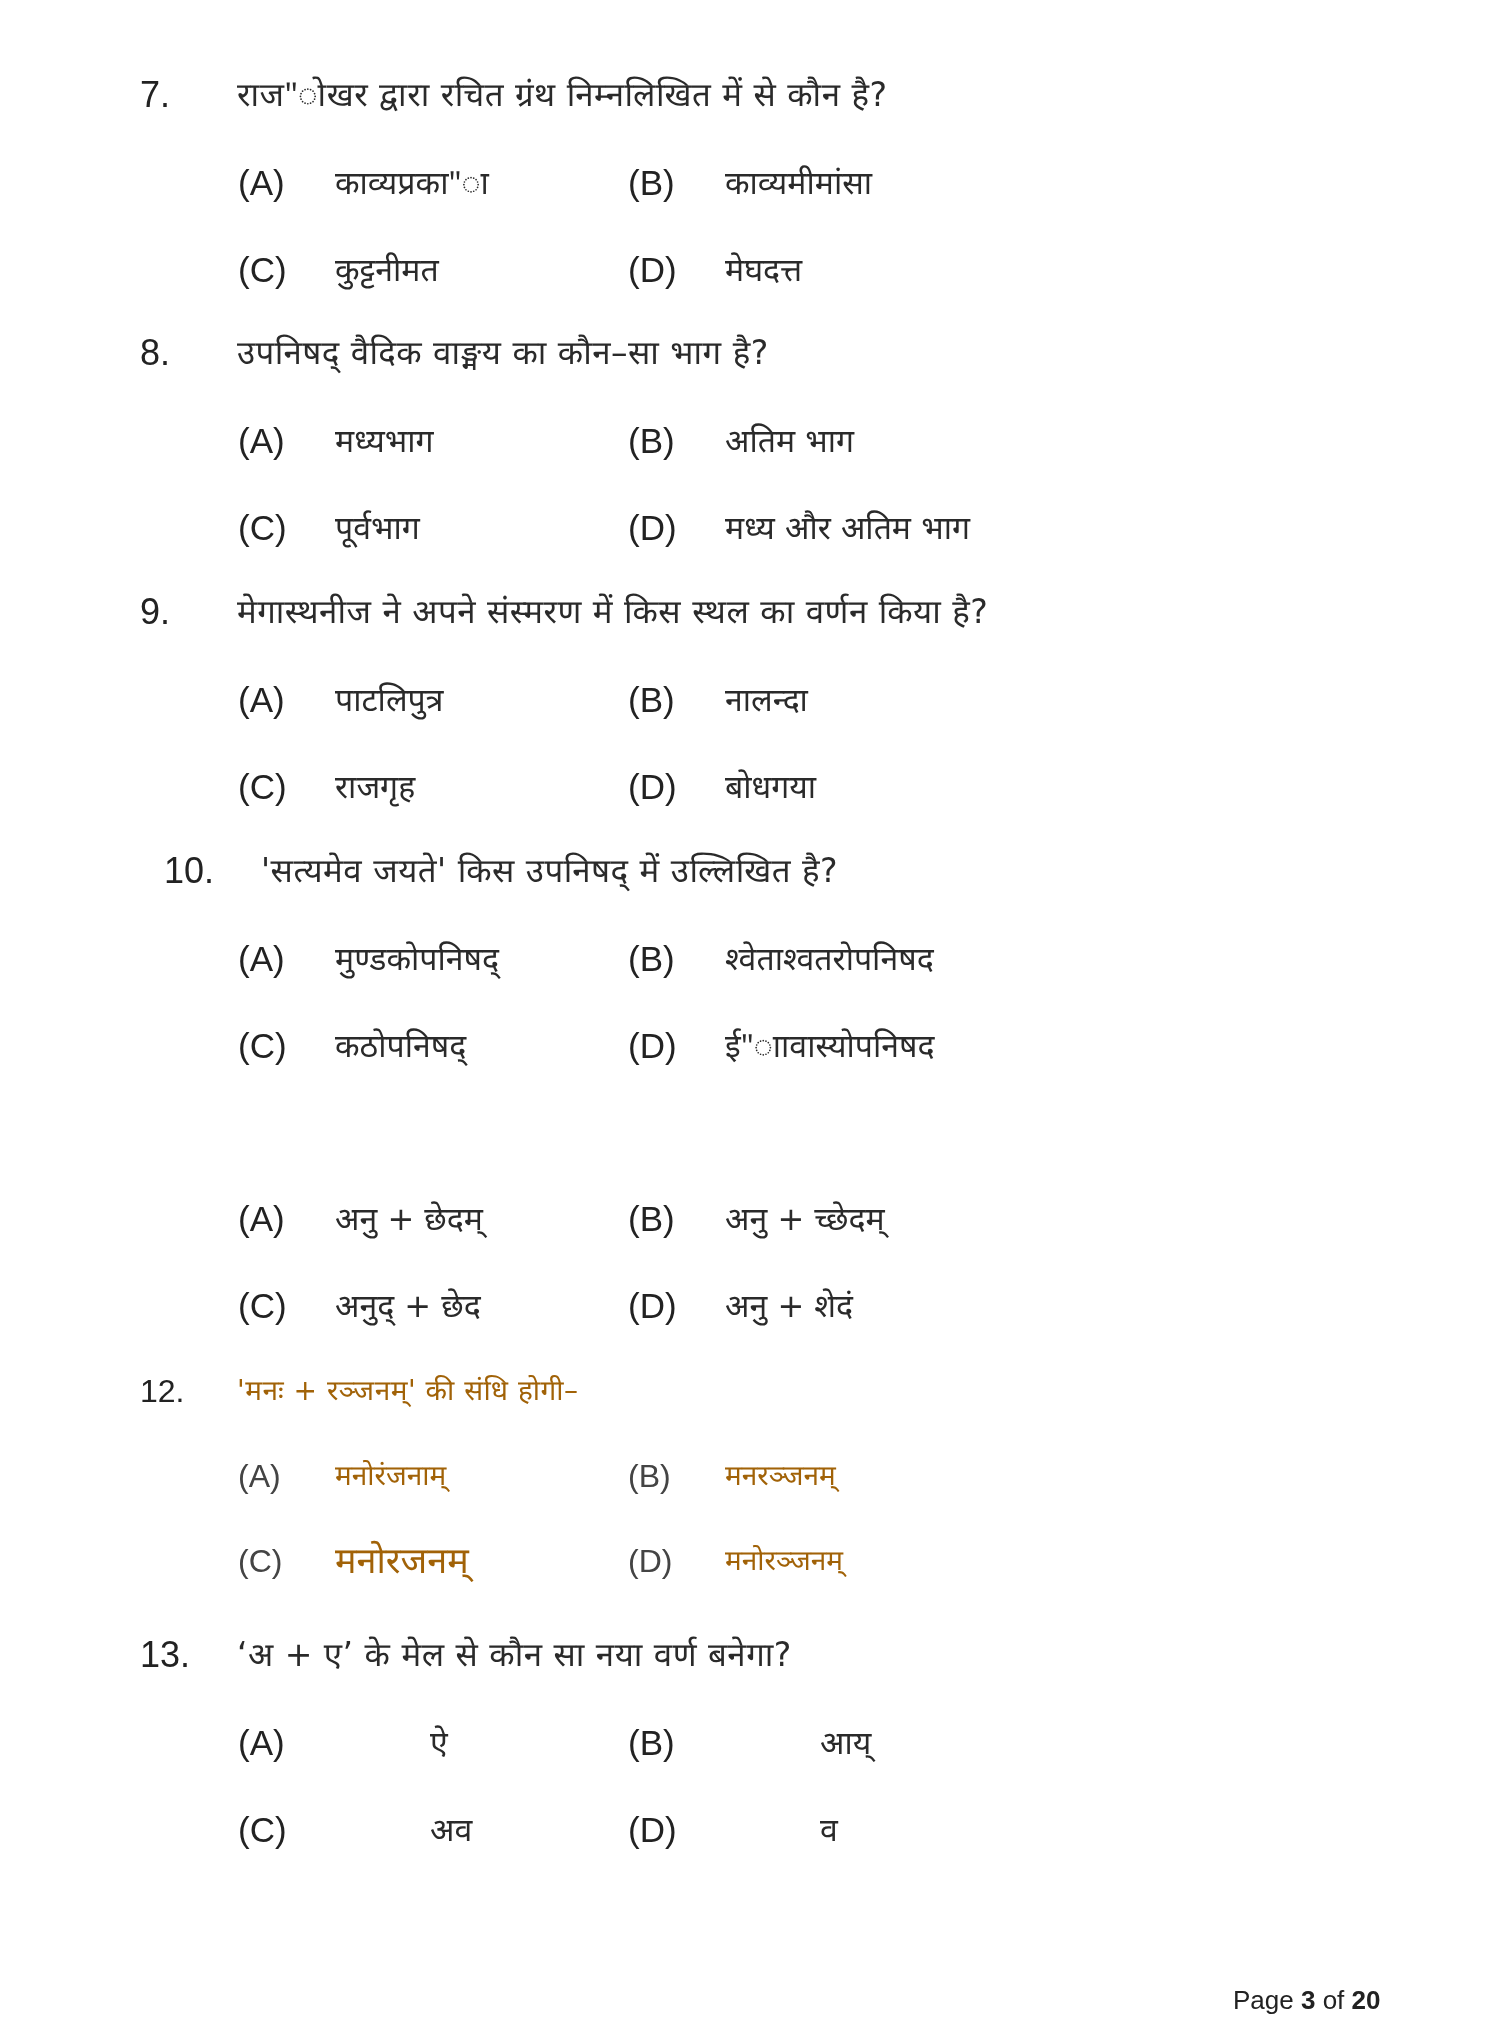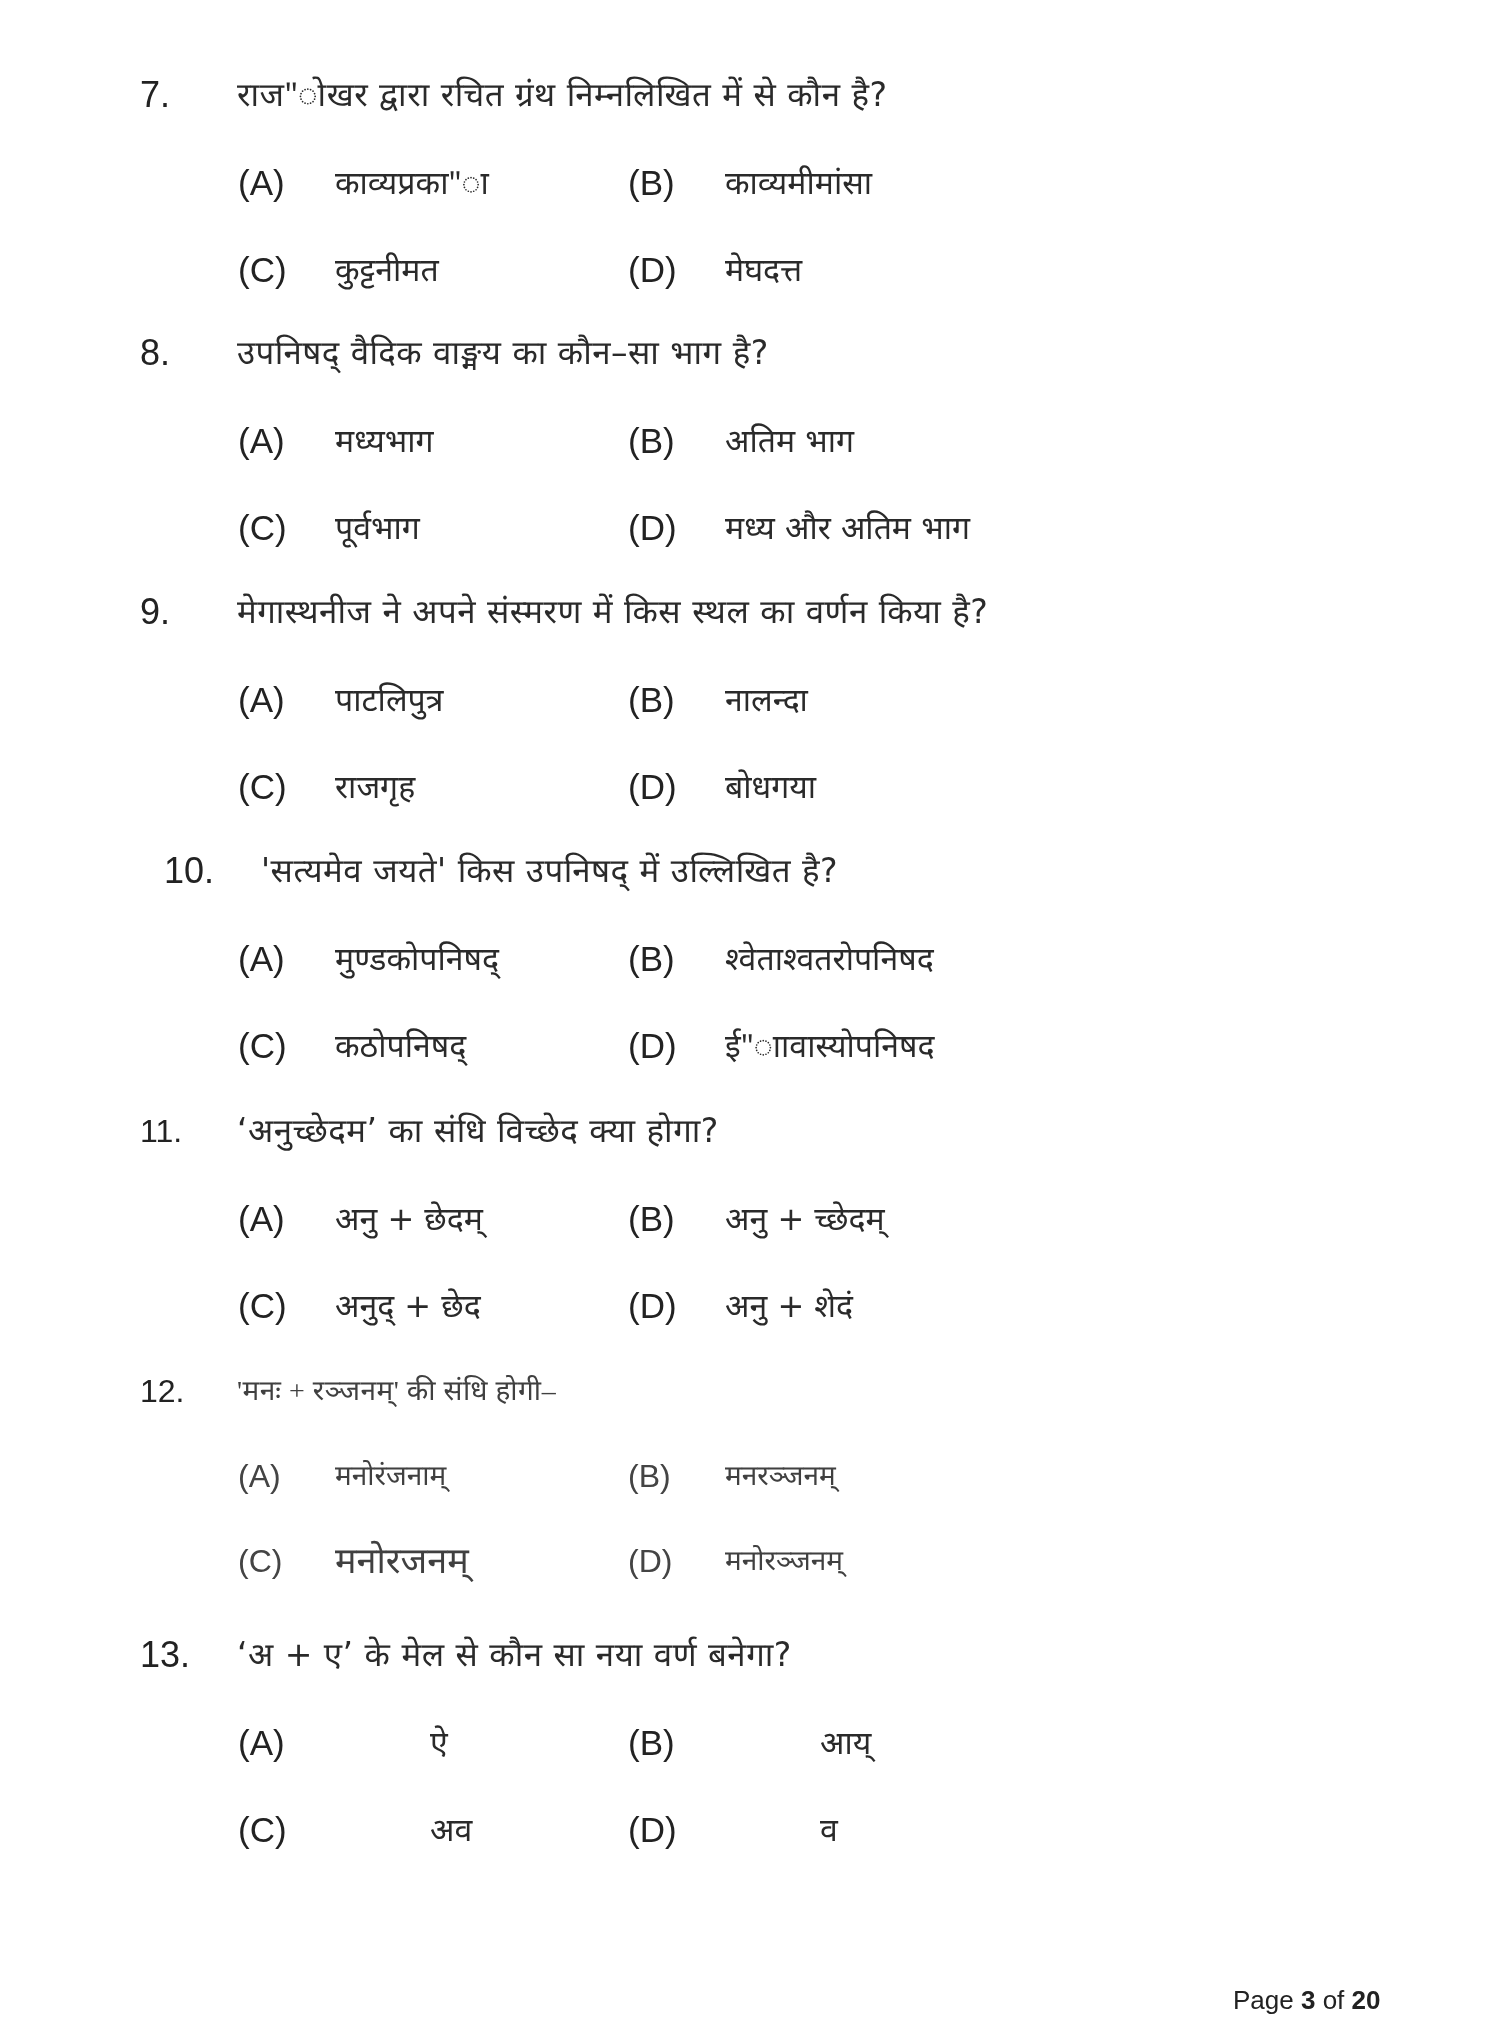--- a/index.html
+++ b/index.html
@@ -12,21 +12,21 @@
   .qtext { position:absolute; left:237px; top:0; font-family:"DejaVu Sans", sans-serif;
            font-size:33px; line-height:50px; color:#2a2a2a; white-space:nowrap; letter-spacing:0.5px; }
   .opt { position:absolute; top:0; height:50px; }
   .olabel { position:absolute; top:0; font-size:35px; line-height:50px; color:#222; white-space:nowrap; }
   .otext { position:absolute; top:0; font-family:"DejaVu Sans", sans-serif; font-size:32px;
            line-height:50px; color:#2a2a2a; white-space:nowrap; }
   .opt-left .olabel { left:238px; }
   .opt-left .otext { left:335px; }
   .opt-right .olabel { left:628px; }
   .opt-right .otext { left:725px; }
-  .light .qtext, .light .otext { color:#404040; font-weight:normal;font-family:Liberation Serif, serif; }
+  .light .qtext, .light .otext { color:#a16207; font-weight:normal; }
   .light .olabel { color:#444; }
   .centered .opt-left .otext { left:430px; }
   .centered .opt-right .otext { left:820px; }
   .footer { position:absolute; left:1205px; top:1983px; font-family:"Liberation Sans", sans-serif;
             font-size:26px; line-height:34px; color:#222; white-space:nowrap;margin-left:28px; }
   .footer b { font-weight:bold; }
 </style>
 </head>
 <body>
 
@@ -134,24 +134,20 @@
         <span class="otext">कठोपनिषद्</span>
       </div>
       <div class="opt opt-right">
         <span class="olabel">(D)</span>
         <span class="otext"> ई"ाावास्योपनिषद</span>
       </div>
     </div>
   </div>
 
   <div class="q" style="top:1106px;">
-    <div class="qrow" style="top:0;">
-      <span class="qnum" style="font-size:32px;">11.</span>
-      <span class="qtext">‘अनुच्छेदम’  का संधि विच्छेद क्या होगा?</span>
-    </div>
     <div class="orow" style="top:88px;">
       <div class="opt opt-left">
         <span class="olabel">(A)</span>
         <span class="otext">अनु + छेदम्</span>
       </div>
       <div class="opt opt-right">
         <span class="olabel">(B)</span>
         <span class="otext">अनु + च्छेदम्</span>
       </div>
     </div>

